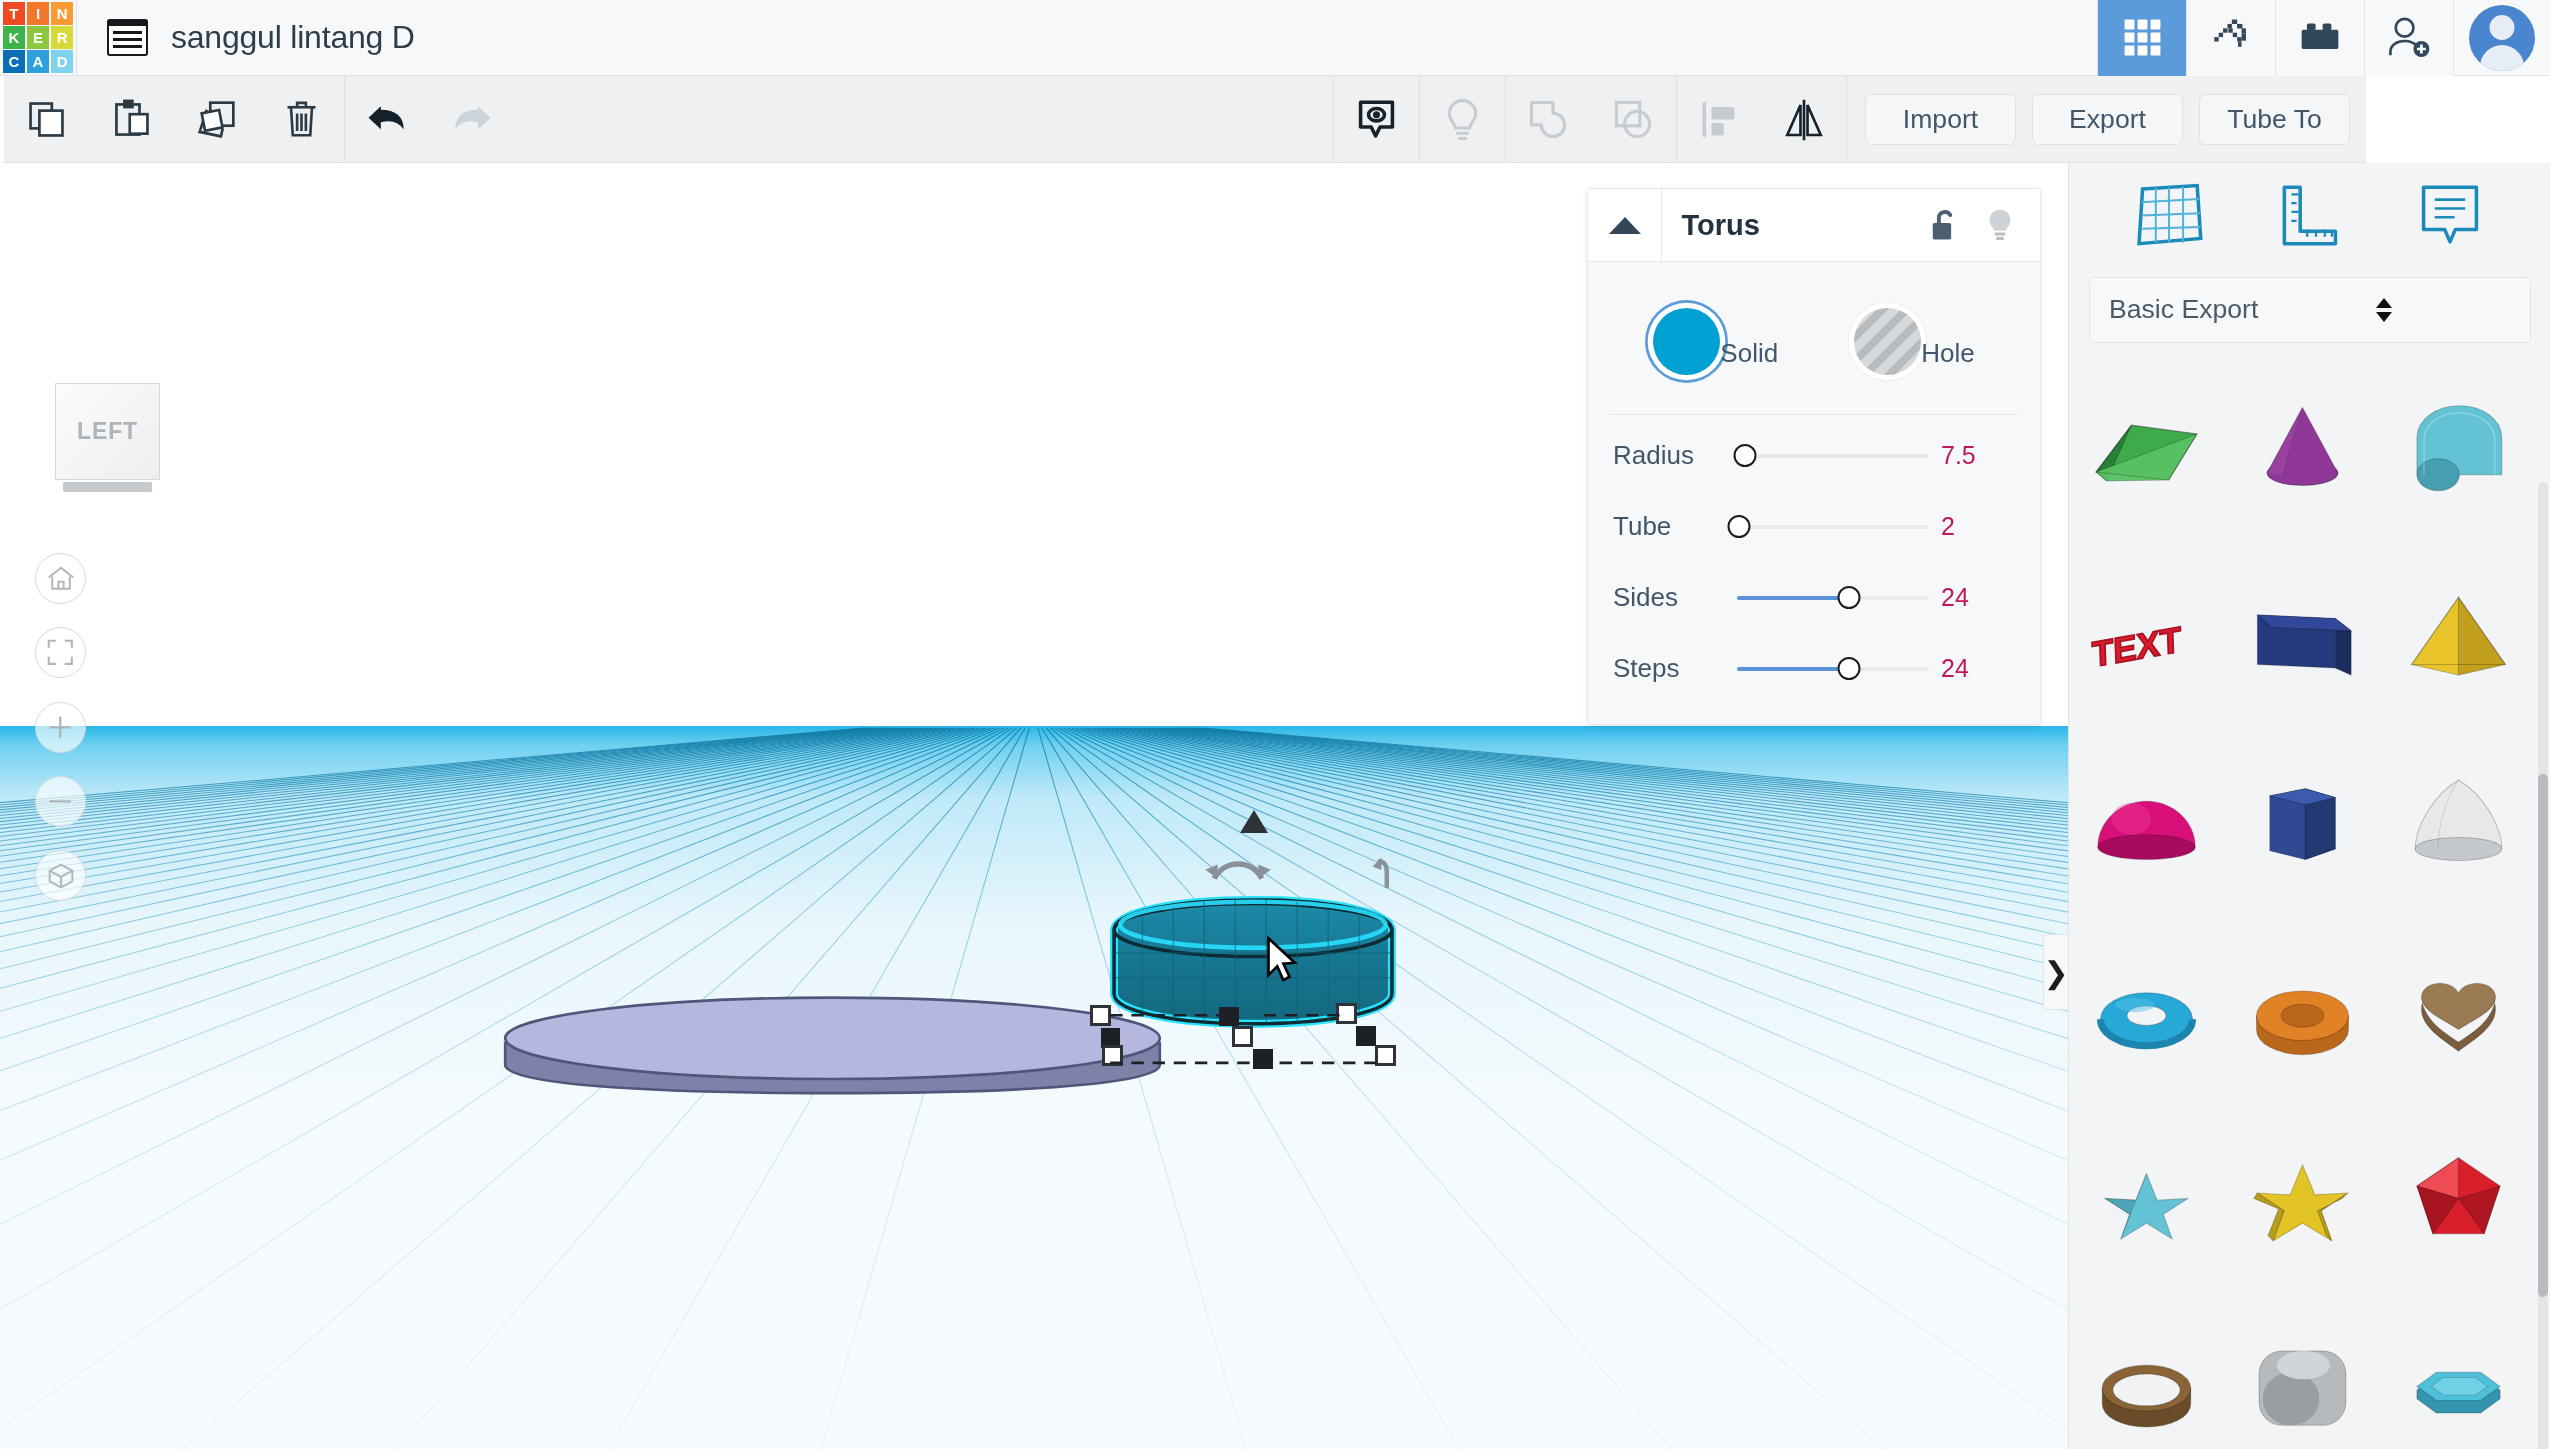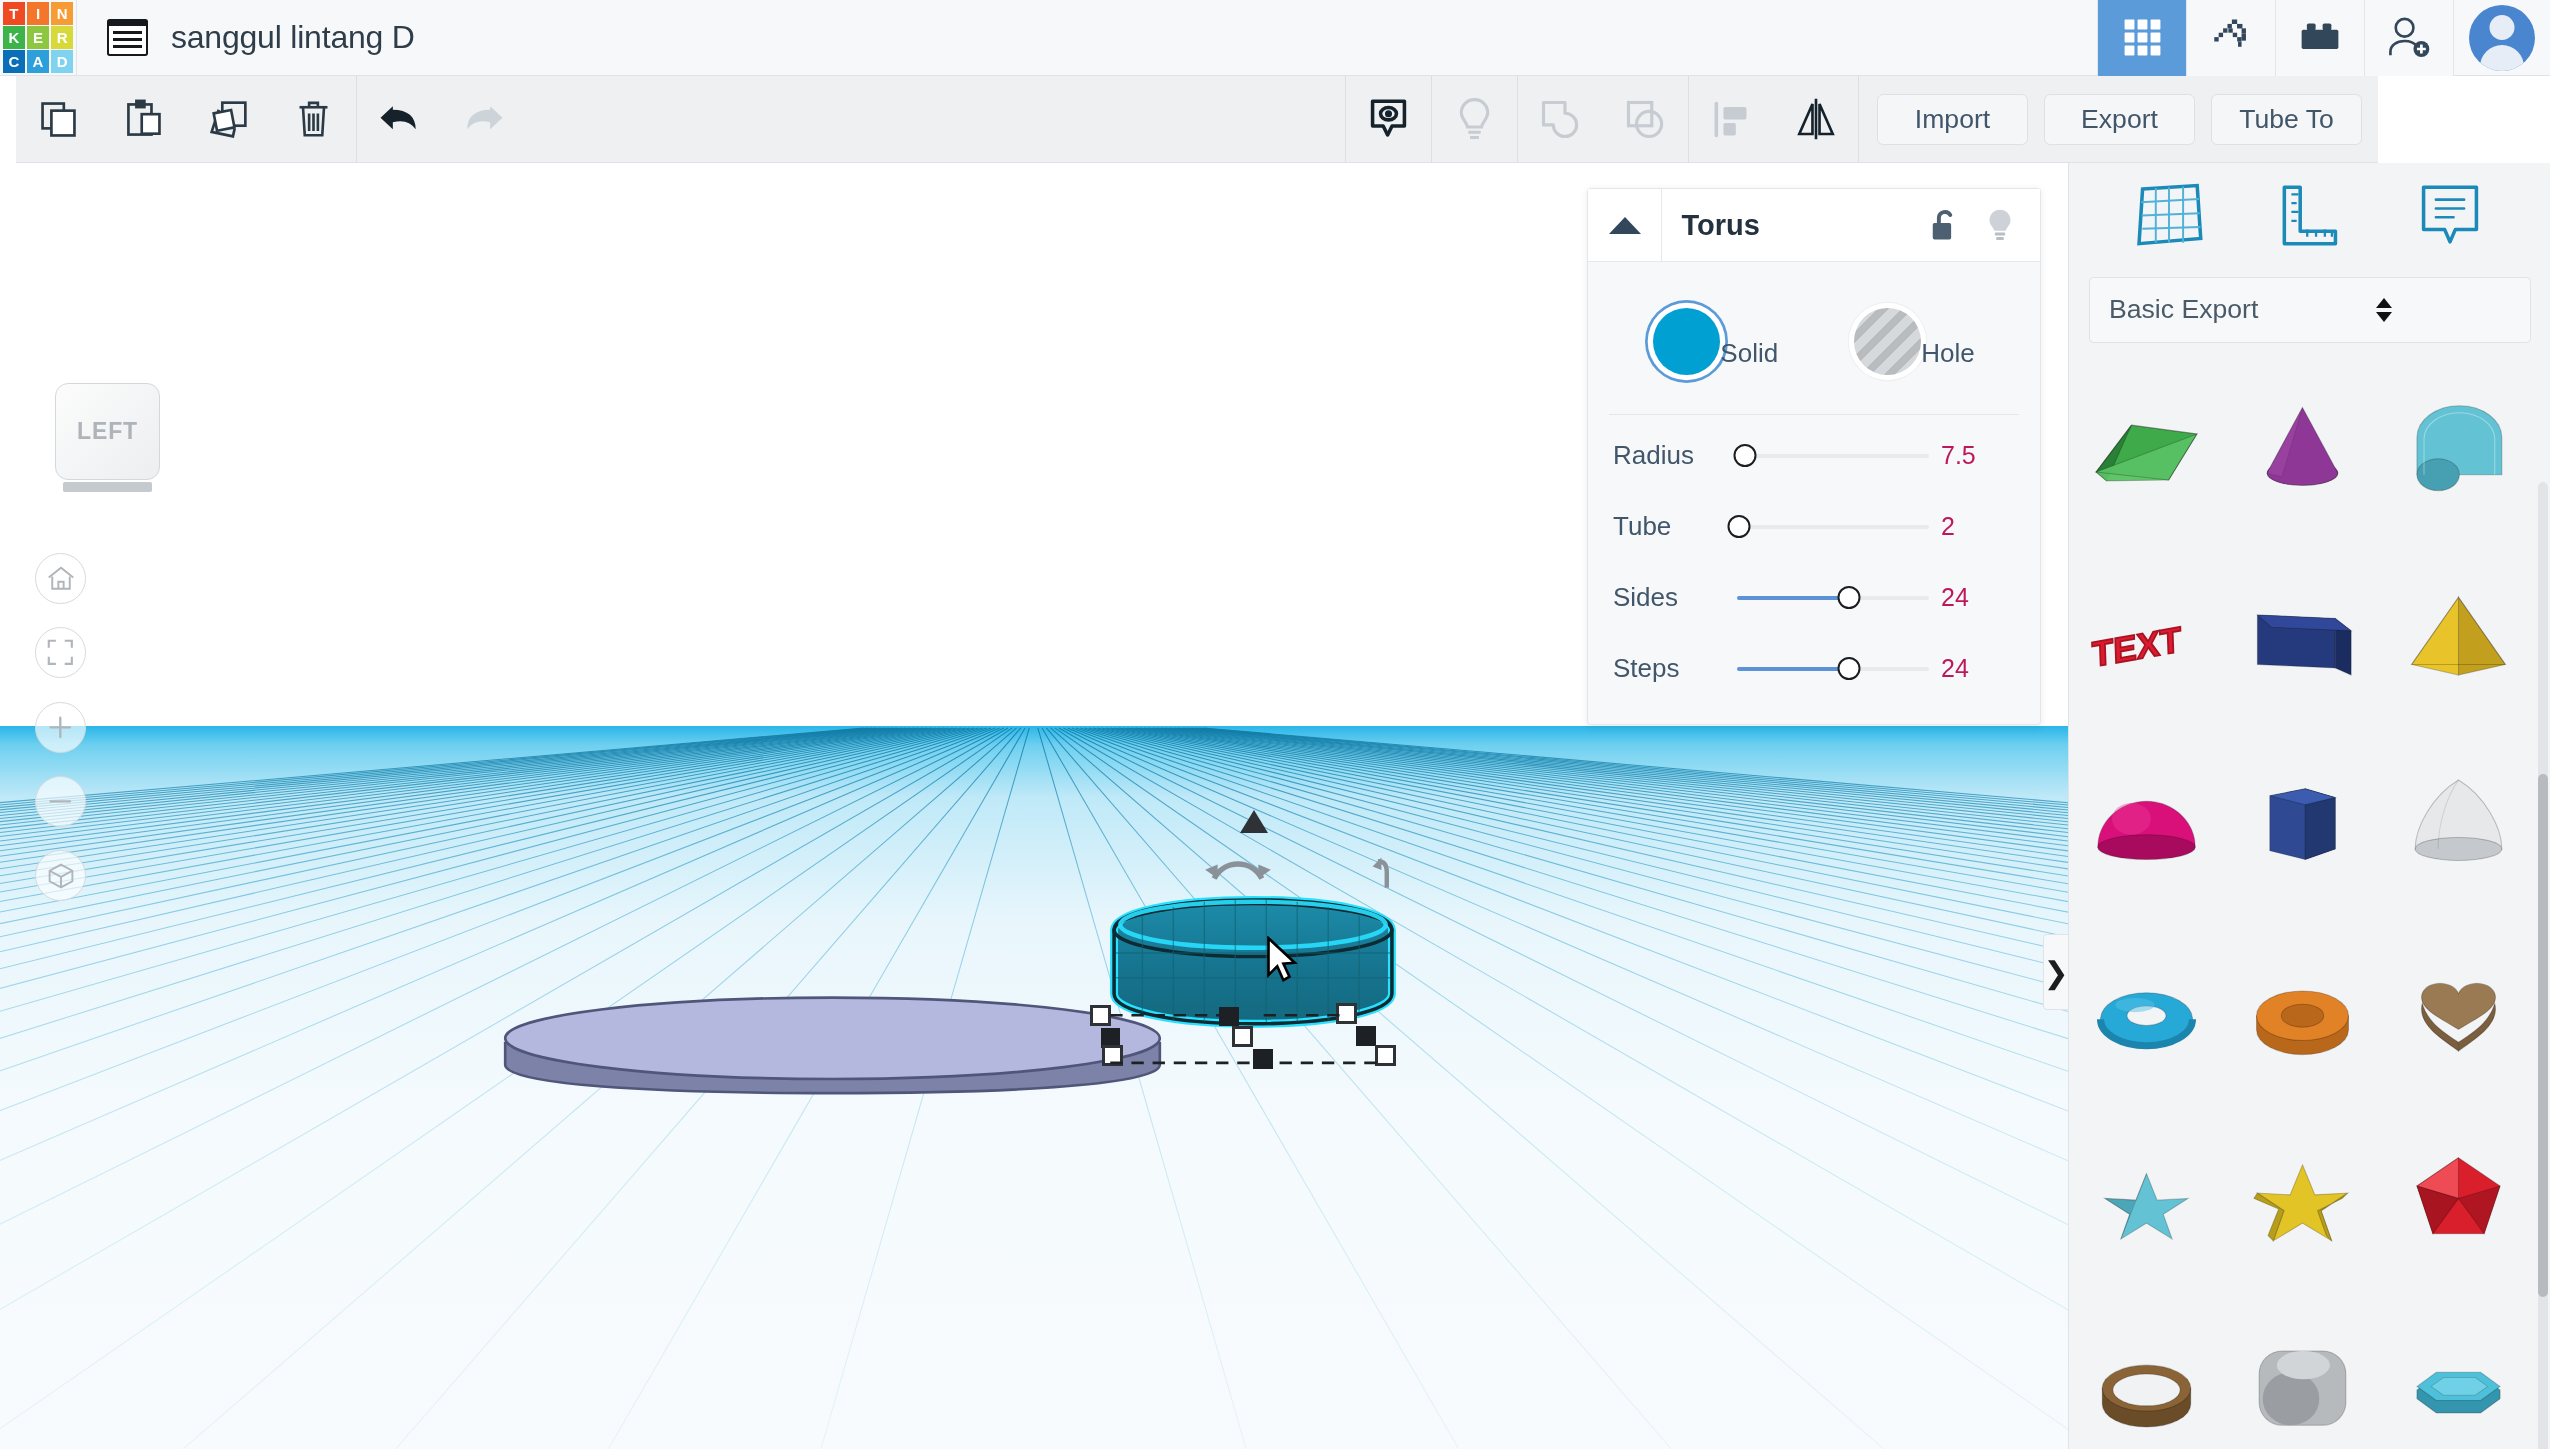--- a/index.html
+++ b/index.html
@@ -61,23 +61,23 @@
     content: ""; position: absolute; left: 50%; top: 10.6px; transform: translateX(-50%);
     width: 25px; height: 25px; border-radius: 50%; background: #e7edf6;
   }
   .avatar::after {
     content: ""; position: absolute; left: 50%; top: 40px; transform: translateX(-50%);
     width: 44px; height: 37px; border-radius: 22px 22px 0 0; background: #e7edf6;
   }
 
   
   .toolbar {
-    position: absolute; top: 76px; left: 16px; width: 2362px; height: 87px;
+    position: absolute; top: 76px; left: 4px; width: 2362px; height: 87px;
     background: #eef0f2; border-bottom: 0.9px solid #dfe3e8;
-    display: flex; align-items: center;
+    display: flex; 
   }
   .tool-group { display: flex; align-items: center; height: 87px; }
   .tool-btn {
     width: 85px; height: 87px; display: flex; align-items: center; justify-content: center;
     cursor: pointer;
   }
   .tg-div { width: 0.9px; height: 87px; background: #dcdfe3; }
   .flexfill { flex: 1 1 auto; }
   .action-btn {
     height: 51px; min-width: 151px; padding: 0 23px;
@@ -106,21 +106,21 @@
     overflow: hidden;
   }
   .gridlines svg { display: block; }
 
   
   .viewcube {
     position: absolute; left: 55px; top: 220px; width: 105px; height: 115px;
   }
   .vc-face {
     width: 105px; height: 97px; background: linear-gradient(135deg,#fcfcfc,#eceef0);
-    border: 1.8px solid #d4d8dc; border-radius: 13px;
+    border: 1.8px solid #d4d8dc; border-radius: 1px;
     display: flex; align-items: center; justify-content: center;
     color: #aeb4ba; font-weight: bold; font-size: 23px; letter-spacing: 0.9px;
   }
   .vc-base {
     width: 89px; height: 10.6px; margin: 1.8px auto 0;
     background: #c5cacf; border-radius: 1.8px;
   }
   .navbtn {
     position: absolute; left: 35px; width: 51px; height: 51px; border-radius: 50%;
     border: 1.8px solid #d6dadd; background: rgba(255,255,255,0.65);

